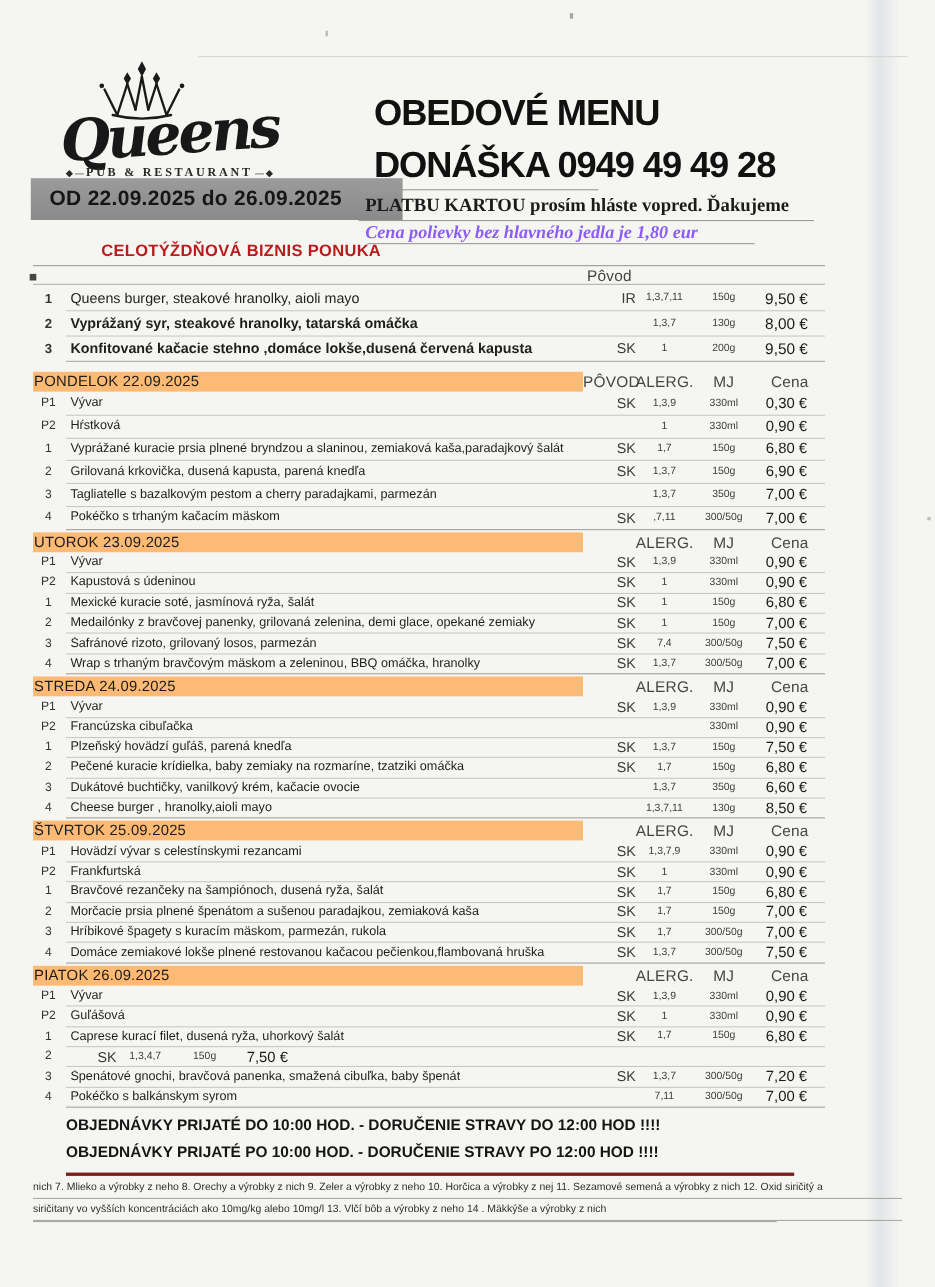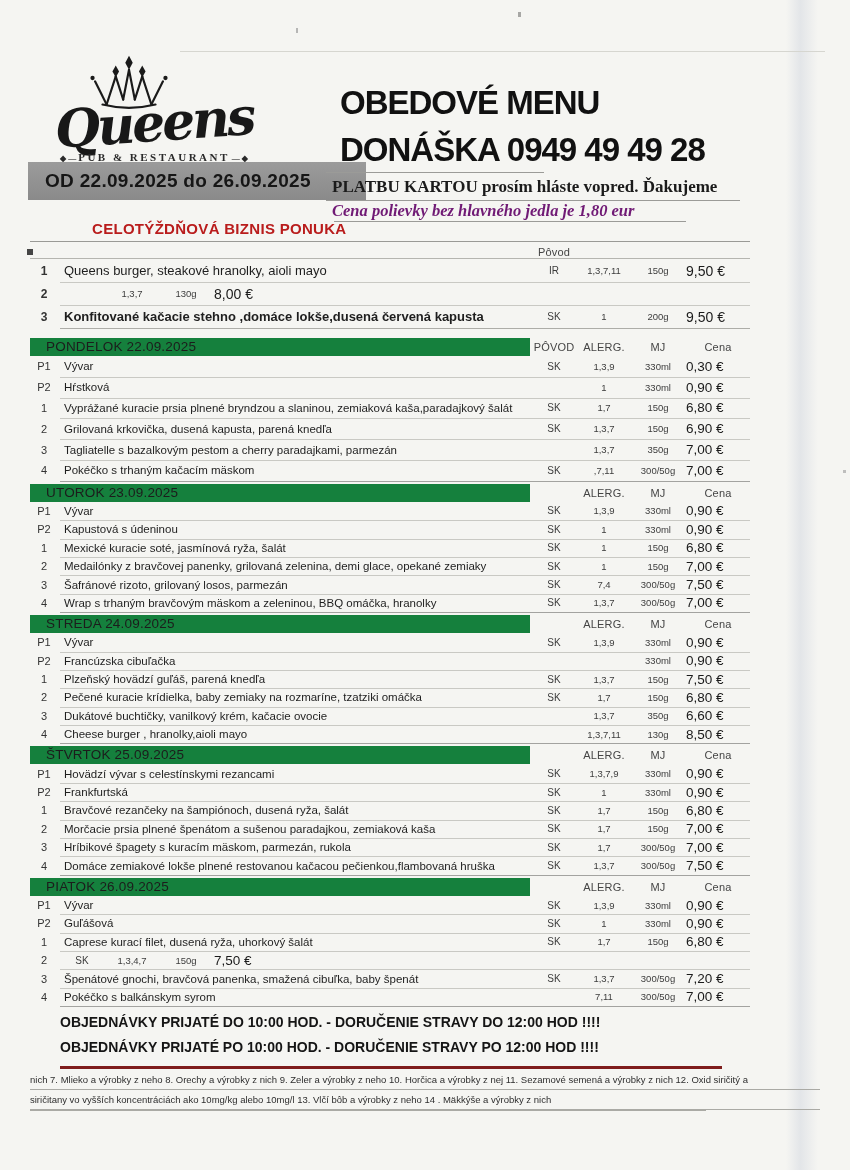--- a/index.html
+++ b/index.html
@@ -48,52 +48,52 @@
   .t1, .t2 { position:absolute; left:10px; font-size:33px; font-weight:bold;
     letter-spacing:-1px; color:#111; white-space:nowrap; }
   .t1 { top:0; } .t2 { top:47px; }
   .rule { position:absolute; height:0; border-top:1px solid #9b9b98; }
   .rule-a { top:88px;  left:-4px; width:218px; }
   .rule-b { top:116px; left:-4px; width:414px; }
   .rule-c { top:137px; left:4px;  width:352px; }
   .payment { position:absolute; top:93px; left:2px; font-family:"Liberation Serif", serif;
     font-weight:bold; font-size:17px; color:#1b1b1b; white-space:nowrap; }
   .soup { position:absolute; top:117px; left:2px; font-family:"Liberation Serif", serif;
-    font-weight:bold; font-style:italic; font-size:16.5px; color:#701a75; white-space:nowrap; }
+    font-weight:bold; font-style:italic; font-size:16.5px; color:#8b5cf6; white-space:nowrap; }
 
   
   .menu { position:absolute; left:30px; top:218px; width:720px; }
   .heading-wrap { border-bottom:1px solid #9a9a96; padding:2px 0 4px 30px; }
   .weekly-heading { font-size:15px; font-weight:bold; letter-spacing:.3px; color:#b91c1c;margin-left:32px; }
 
   .povod-row { display:flex; align-items:flex-end; height:17px; border-bottom:1px solid #b5b5b0; }
   .spacer { flex:1; }
-  .colh { flex:none; font-size:11px; color:#454545; text-align:center; letter-spacing:.2px; }
+  .colh { flex:none; font-size:14px; color:#454545; text-align:center; letter-spacing:.2px; }
   .h-povod { width:48px; } .h-alerg { width:52px; } .h-mj { width:56px; } .h-cena { width:64px; }
 
   .row { display:flex; align-items:center; position:relative; }
   .row::after { content:""; position:absolute; left:30px; right:0; bottom:-1px;
     border-bottom:1px solid #c9c9c4; }
   .c-num  { flex:none; width:28px; text-align:center; font-size:11px; color:#333; }
   .c-desc { flex:1; padding-left:6px; white-space:nowrap; overflow:hidden; }
-  .c-povod{ flex:none; width:48px; text-align:center; font-size:10px; color:#3c3c3c; }
+  .c-povod{ flex:none; width:48px; text-align:right; font-size:13px; color:#3c3c3c; }
   .c-alerg{ flex:none; width:52px; text-align:center; font-size:9.5px; color:#3c3c3c; }
   .c-mj   { flex:none; width:56px; text-align:center; font-size:9.5px; color:#3c3c3c; }
-  .c-cena { flex:none; width:64px; text-align:left; padding-right:6px; font-size:14px; color:#1a1a1a; }
+  .c-cena { flex:none; width:64px; text-align:center; padding-right:6px; font-size:14px; color:#1a1a1a; }
 
   .weekly-rows .row { height:23px; font-size:13px; }
   .weekly-rows .c-num { font-weight:bold; font-size:12px; }
   .weekly-rows .row:nth-child(n+2) .c-desc { font-weight:bold; }
   .weekly-rows .row:last-child::after { border-color:#adada8; }
 
   .day { margin-top:3px; }
   .day:first-of-type { margin-top:10px; }
   .day-header { display:flex; align-items:center; height:18px; }
-  .day-bar { flex:1; align-self:stretch; background:#15803d; font-size:13.5px;
-    line-height:18px; padding-left:16px; letter-spacing:.2px; color:#1c1c1c; white-space:nowrap; }
+  .day-bar { flex:1; align-self:stretch; background:#fdba74; font-size:13.5px;
+    line-height:18px; padding-left:1px; letter-spacing:.2px; color:#1c1c1c; white-space:nowrap; }
   .day-rows .row { height:18.4px; font-size:11.5px; }
   .day:first-of-type .day-rows .row { height:20.8px; }
   .day-rows .row:last-child::after { border-color:#a3a3a0; }
   .day-rows .c-cena { font-size:13.5px; }
 
   
   .orders { margin:4px 0 0 30px; width:662px; border-bottom:3px solid #7f1d1d; padding-bottom:6px; }
   .orders .oline { font-size:14px; font-weight:bold; line-height:25px; color:#151515; white-space:nowrap; }
 
   
@@ -165,20 +165,21 @@
         <div class="row">
     <span class="c-num">1</span>
     <span class="c-desc">Queens burger, steakové hranolky, aioli mayo</span>
     <span class="c-povod">IR</span>
     <span class="c-alerg">1,3,7,11</span>
     <span class="c-mj">150g</span>
     <span class="c-cena">9,50 €</span>
   </div>
         <div class="row">
     <span class="c-num">2</span>
+    <span class="c-desc">Vyprážaný syr, steakové hranolky, tatarská omáčka</span>
     <span class="c-povod"></span>
     <span class="c-alerg">1,3,7</span>
     <span class="c-mj">130g</span>
     <span class="c-cena">8,00 €</span>
   </div>
         <div class="row">
     <span class="c-num">3</span>
     <span class="c-desc">Konfitované kačacie stehno ,domáce lokše,dusená červená kapusta</span>
     <span class="c-povod">SK</span>
     <span class="c-alerg">1</span>

